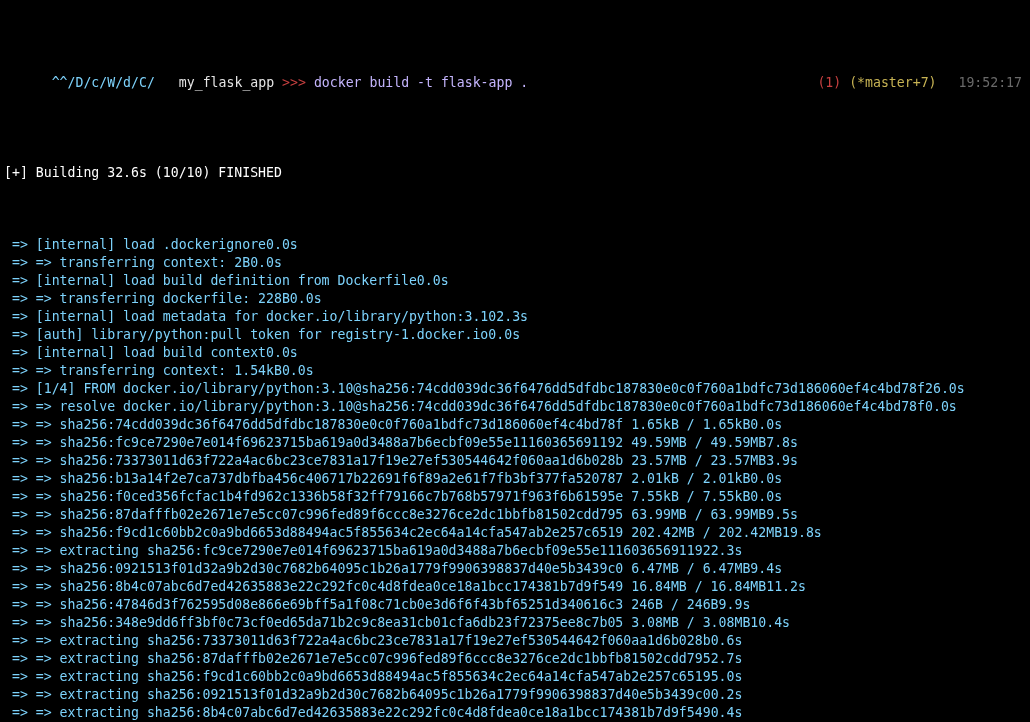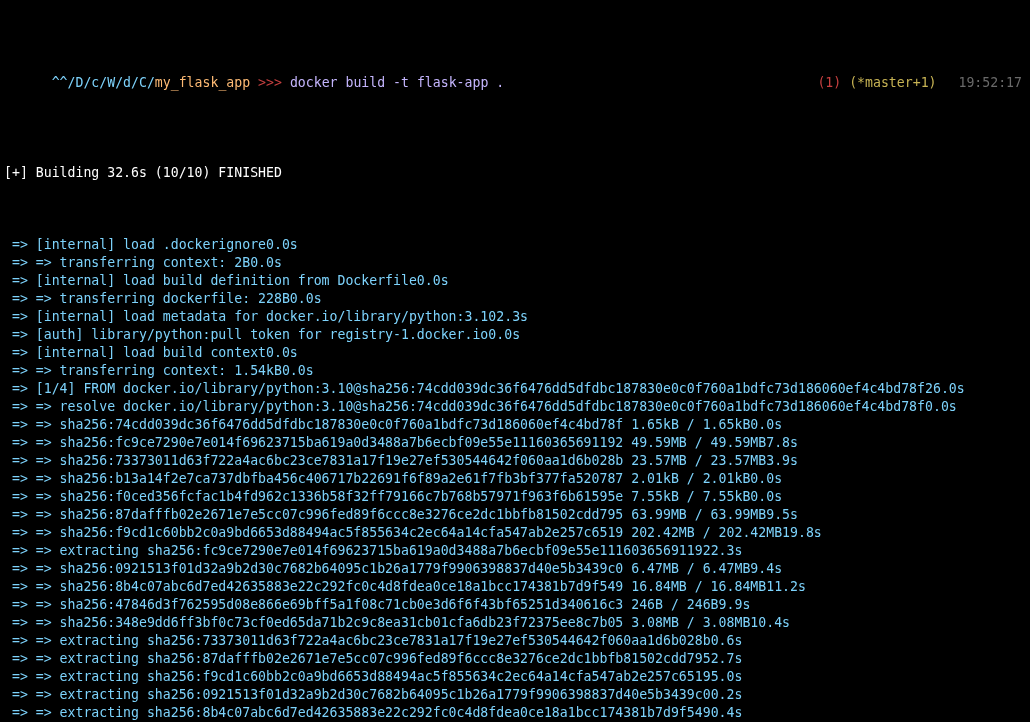--- a/index.html
+++ b/index.html
@@ -19,40 +19,40 @@
     padding: 2px 4px;
     white-space: pre;
   }
   .row {
     display: flex;
   }
   .left { white-space: pre; }
   .right { white-space: pre; padding-right: 4px; }
 
   .cyan   { color: #7dd3fc; }
-  .pink   { color: #fdba74; }
+  .pink   { color: #e5e5e5; margin-left: 24px; }
   .red    { color: #c84040; }
   .yellow { color: #c8b454; }
   .dgray  { color: #6a6a6a; margin-left: 14px; }
   .lgray  { color: #c4b5fd; }
   .white  { color: #ffffff; }
 
   .prompt-row { display: flex; justify-content: space-between; }
 </style>
 </head>
 <body>
 
 <div class="term">
 
   <div class="prompt-row">
     <span class="left">
       <span class="cyan">^^/D/c/W/d/C/</span><span class="pink">my_flask_app</span> <span class="red">&gt;&gt;&gt;</span> <span class="lgray">docker build -t flask-app .</span>
     </span>
     <span class="right">
-      <span class="red">(1)</span> <span class="yellow">(*master+1)</span> <span class="dgray">19:52:17</span>
+      <span class="red">(1)</span> <span class="yellow">(*master+7)</span> <span class="dgray">19:52:17</span>
     </span>
   </div>
 
   <div class="white">[+] Building 32.6s (10/10) FINISHED</div>
 
   <div id="lines"><div class="row cyan"><span class="left"> =&gt; [internal] load .dockerignore</span><span class="right">0.0s</span></div><div class="row cyan"><span class="left"> =&gt; =&gt; transferring context: 2B</span><span class="right">0.0s</span></div><div class="row cyan"><span class="left"> =&gt; [internal] load build definition from Dockerfile</span><span class="right">0.0s</span></div><div class="row cyan"><span class="left"> =&gt; =&gt; transferring dockerfile: 228B</span><span class="right">0.0s</span></div><div class="row cyan"><span class="left"> =&gt; [internal] load metadata for docker.io/library/python:3.10</span><span class="right">2.3s</span></div><div class="row cyan"><span class="left"> =&gt; [auth] library/python:pull token for registry-1.docker.io</span><span class="right">0.0s</span></div><div class="row cyan"><span class="left"> =&gt; [internal] load build context</span><span class="right">0.0s</span></div><div class="row cyan"><span class="left"> =&gt; =&gt; transferring context: 1.54kB</span><span class="right">0.0s</span></div><div class="row cyan"><span class="left"> =&gt; [1/4] FROM docker.io/library/python:3.10@sha256:74cdd039dc36f6476dd5dfdbc187830e0c0f760a1bdfc73d186060ef4c4bd78f</span><span class="right">26.0s</span></div><div class="row cyan"><span class="left"> =&gt; =&gt; resolve docker.io/library/python:3.10@sha256:74cdd039dc36f6476dd5dfdbc187830e0c0f760a1bdfc73d186060ef4c4bd78f</span><span class="right">0.0s</span></div><div class="row cyan"><span class="left"> =&gt; =&gt; sha256:74cdd039dc36f6476dd5dfdbc187830e0c0f760a1bdfc73d186060ef4c4bd78f 1.65kB / 1.65kB</span><span class="right">0.0s</span></div><div class="row cyan"><span class="left"> =&gt; =&gt; sha256:fc9ce7290e7e014f69623715ba619a0d3488a7b6ecbf09e55e11160365691192 49.59MB / 49.59MB</span><span class="right">7.8s</span></div><div class="row cyan"><span class="left"> =&gt; =&gt; sha256:73373011d63f722a4ac6bc23ce7831a17f19e27ef530544642f060aa1d6b028b 23.57MB / 23.57MB</span><span class="right">3.9s</span></div><div class="row cyan"><span class="left"> =&gt; =&gt; sha256:b13a14f2e7ca737dbfba456c406717b22691f6f89a2e61f7fb3bf377fa520787 2.01kB / 2.01kB</span><span class="right">0.0s</span></div><div class="row cyan"><span class="left"> =&gt; =&gt; sha256:f0ced356fcfac1b4fd962c1336b58f32ff79166c7b768b57971f963f6b61595e 7.55kB / 7.55kB</span><span class="right">0.0s</span></div><div class="row cyan"><span class="left"> =&gt; =&gt; sha256:87dafffb02e2671e7e5cc07c996fed89f6ccc8e3276ce2dc1bbfb81502cdd795 63.99MB / 63.99MB</span><span class="right">9.5s</span></div><div class="row cyan"><span class="left"> =&gt; =&gt; sha256:f9cd1c60bb2c0a9bd6653d88494ac5f855634c2ec64a14cfa547ab2e257c6519 202.42MB / 202.42MB</span><span class="right">19.8s</span></div><div class="row cyan"><span class="left"> =&gt; =&gt; extracting sha256:fc9ce7290e7e014f69623715ba619a0d3488a7b6ecbf09e55e11160365691192</span><span class="right">2.3s</span></div><div class="row cyan"><span class="left"> =&gt; =&gt; sha256:0921513f01d32a9b2d30c7682b64095c1b26a1779f9906398837d40e5b3439c0 6.47MB / 6.47MB</span><span class="right">9.4s</span></div><div class="row cyan"><span class="left"> =&gt; =&gt; sha256:8b4c07abc6d7ed42635883e22c292fc0c4d8fdea0ce18a1bcc174381b7d9f549 16.84MB / 16.84MB</span><span class="right">11.2s</span></div><div class="row cyan"><span class="left"> =&gt; =&gt; sha256:47846d3f762595d08e866e69bff5a1f08c71cb0e3d6f6f43bf65251d340616c3 246B / 246B</span><span class="right">9.9s</span></div><div class="row cyan"><span class="left"> =&gt; =&gt; sha256:348e9dd6ff3bf0c73cf0ed65da71b2c9c8ea31cb01cfa6db23f72375ee8c7b05 3.08MB / 3.08MB</span><span class="right">10.4s</span></div><div class="row cyan"><span class="left"> =&gt; =&gt; extracting sha256:73373011d63f722a4ac6bc23ce7831a17f19e27ef530544642f060aa1d6b028b</span><span class="right">0.6s</span></div><div class="row cyan"><span class="left"> =&gt; =&gt; extracting sha256:87dafffb02e2671e7e5cc07c996fed89f6ccc8e3276ce2dc1bbfb81502cdd795</span><span class="right">2.7s</span></div><div class="row cyan"><span class="left"> =&gt; =&gt; extracting sha256:f9cd1c60bb2c0a9bd6653d88494ac5f855634c2ec64a14cfa547ab2e257c6519</span><span class="right">5.0s</span></div><div class="row cyan"><span class="left"> =&gt; =&gt; extracting sha256:0921513f01d32a9b2d30c7682b64095c1b26a1779f9906398837d40e5b3439c0</span><span class="right">0.2s</span></div><div class="row cyan"><span class="left"> =&gt; =&gt; extracting sha256:8b4c07abc6d7ed42635883e22c292fc0c4d8fdea0ce18a1bcc174381b7d9f549</span><span class="right">0.4s</span></div></div>
 
 </div>
 
 </body></html>

